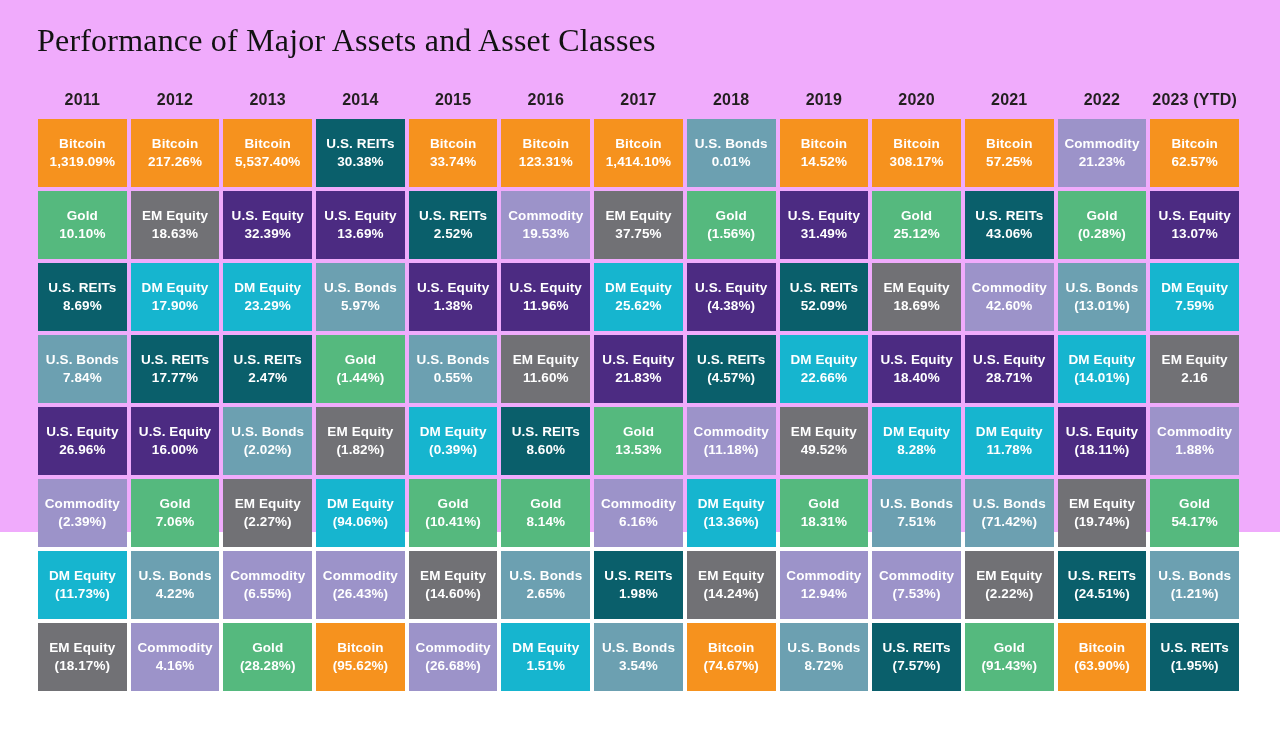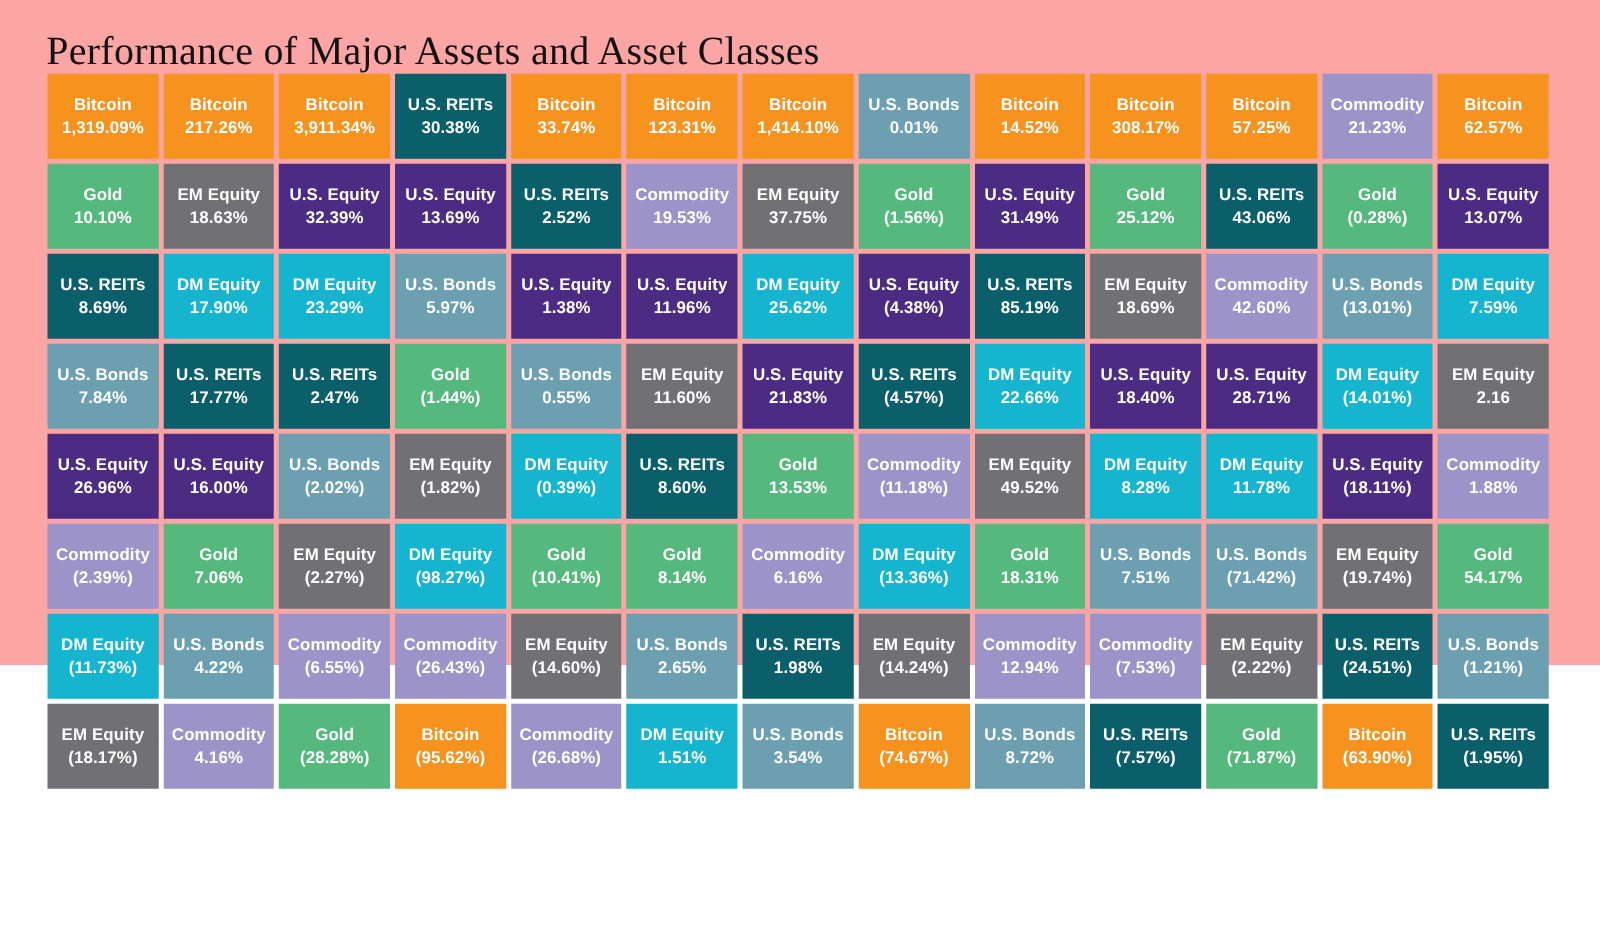--- a/index.html
+++ b/index.html
@@ -7,21 +7,21 @@
     padding: 0;
     background: #ffffff;
     width: 1280px;
     height: 756px;
     overflow: hidden;
     font-family: "Liberation Sans", sans-serif;
   }
   .page {
     width: 1280px;
     height: 532px;
-    background: #fca5a5;
+    background: #f0abfc;
     box-sizing: border-box;
   }
   .title {
     font-family: "Liberation Serif", serif;
     font-weight: normal;
     font-size: 32px;
     color: #121212;
     letter-spacing: 0.2px;
     margin: 0;
     padding: 22px 0 0 37px;
@@ -63,20 +63,35 @@
     display: block;
     white-space: nowrap;
   }
 </style>
 </head>
 <body>
 
 <div class="page">
   <h1 class="title">Performance of Major Assets and Asset Classes</h1>
 
+  <div class="year-row" id="year-row">
+      <div class="year-label">2011</div>
+      <div class="year-label">2012</div>
+      <div class="year-label">2013</div>
+      <div class="year-label">2014</div>
+      <div class="year-label">2015</div>
+      <div class="year-label">2016</div>
+      <div class="year-label">2017</div>
+      <div class="year-label">2018</div>
+      <div class="year-label">2019</div>
+      <div class="year-label">2020</div>
+      <div class="year-label">2021</div>
+      <div class="year-label">2022</div>
+      <div class="year-label">2023 (YTD)</div>
+    </div>
 
   <div class="grid" id="asset-grid">
       <div class="cell" style="background: rgb(246, 146, 30);">
         <span>Bitcoin</span>
         <span>1,319.09%</span>
       </div>
       <div class="cell" style="background: rgb(85, 185, 126);">
         <span>Gold</span>
         <span>10.10%</span>
       </div>
@@ -131,21 +146,21 @@
       <div class="cell" style="background: rgb(108, 160, 177);">
         <span>U.S. Bonds</span>
         <span>4.22%</span>
       </div>
       <div class="cell" style="background: rgb(156, 147, 201);">
         <span>Commodity</span>
         <span>4.16%</span>
       </div>
       <div class="cell" style="background: rgb(246, 146, 30);">
         <span>Bitcoin</span>
-        <span>3,911.34%</span>
+        <span>5,537.40%</span>
       </div>
       <div class="cell" style="background: rgb(76, 43, 130);">
         <span>U.S. Equity</span>
         <span>32.39%</span>
       </div>
       <div class="cell" style="background: rgb(22, 181, 207);">
         <span>DM Equity</span>
         <span>23.29%</span>
       </div>
       <div class="cell" style="background: rgb(10, 95, 107);">
@@ -183,21 +198,21 @@
       <div class="cell" style="background: rgb(85, 185, 126);">
         <span>Gold</span>
         <span>(1.44%)</span>
       </div>
       <div class="cell" style="background: rgb(113, 113, 117);">
         <span>EM Equity</span>
         <span>(1.82%)</span>
       </div>
       <div class="cell" style="background: rgb(22, 181, 207);">
         <span>DM Equity</span>
-        <span>(98.27%)</span>
+        <span>(94.06%)</span>
       </div>
       <div class="cell" style="background: rgb(156, 147, 201);">
         <span>Commodity</span>
         <span>(26.43%)</span>
       </div>
       <div class="cell" style="background: rgb(246, 146, 30);">
         <span>Bitcoin</span>
         <span>(95.62%)</span>
       </div>
       <div class="cell" style="background: rgb(246, 146, 30);">
@@ -331,21 +346,21 @@
       <div class="cell" style="background: rgb(246, 146, 30);">
         <span>Bitcoin</span>
         <span>14.52%</span>
       </div>
       <div class="cell" style="background: rgb(76, 43, 130);">
         <span>U.S. Equity</span>
         <span>31.49%</span>
       </div>
       <div class="cell" style="background: rgb(10, 95, 107);">
         <span>U.S. REITs</span>
-        <span>85.19%</span>
+        <span>52.09%</span>
       </div>
       <div class="cell" style="background: rgb(22, 181, 207);">
         <span>DM Equity</span>
         <span>22.66%</span>
       </div>
       <div class="cell" style="background: rgb(113, 113, 117);">
         <span>EM Equity</span>
         <span>49.52%</span>
       </div>
       <div class="cell" style="background: rgb(85, 185, 126);">
@@ -415,21 +430,21 @@
       <div class="cell" style="background: rgb(108, 160, 177);">
         <span>U.S. Bonds</span>
         <span>(71.42%)</span>
       </div>
       <div class="cell" style="background: rgb(113, 113, 117);">
         <span>EM Equity</span>
         <span>(2.22%)</span>
       </div>
       <div class="cell" style="background: rgb(85, 185, 126);">
         <span>Gold</span>
-        <span>(71.87%)</span>
+        <span>(91.43%)</span>
       </div>
       <div class="cell" style="background: rgb(156, 147, 201);">
         <span>Commodity</span>
         <span>21.23%</span>
       </div>
       <div class="cell" style="background: rgb(85, 185, 126);">
         <span>Gold</span>
         <span>(0.28%)</span>
       </div>
       <div class="cell" style="background: rgb(108, 160, 177);">

